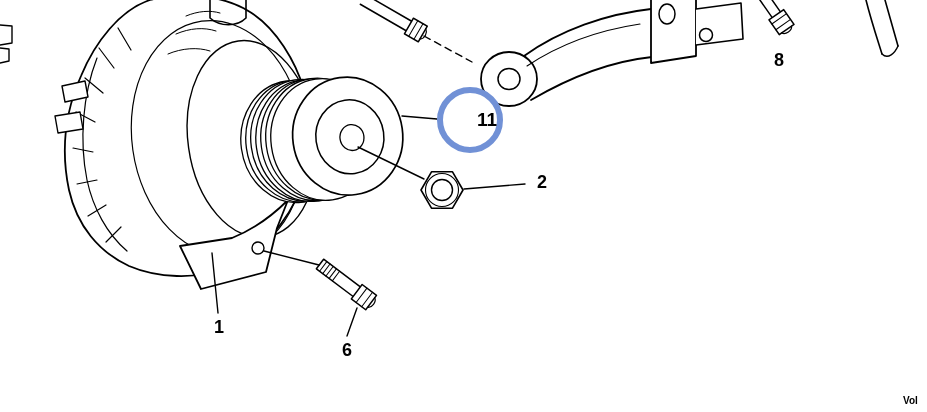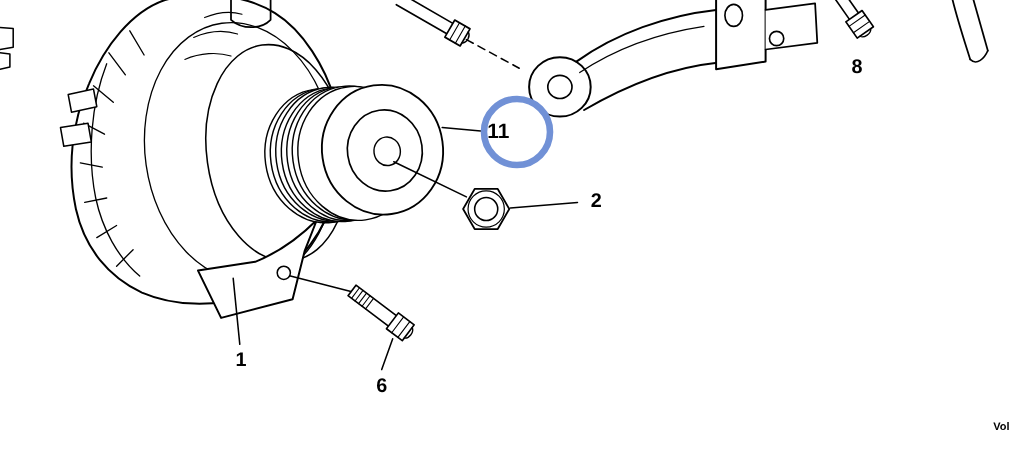--- a/index.html
+++ b/index.html
@@ -27,29 +27,29 @@
   .c6{left:332px;top:338px;}
   .c8{left:764px;top:48px;}
   .highlight-circle{
     position:absolute;
     left:437px;top:87px;
     width:54px;height:54px;
     border:6px solid #7191d6;
     border-radius:50%;
     display:flex;
     align-items:center;
-    justify-content:flex-start;
+    justify-content:flex-end;
     font-weight:bold;
     font-size:19px;
     color:#000;
     background:transparent;
   }
   .watermark{
     position:absolute;
-    left:903px;top:383px;
+    left:903px;top:395px;
     font-weight:bold;
     font-size:10px;
     color:#000;
   }
 </style>
 </head>
 <body>
 
 <div class="stage">
 

